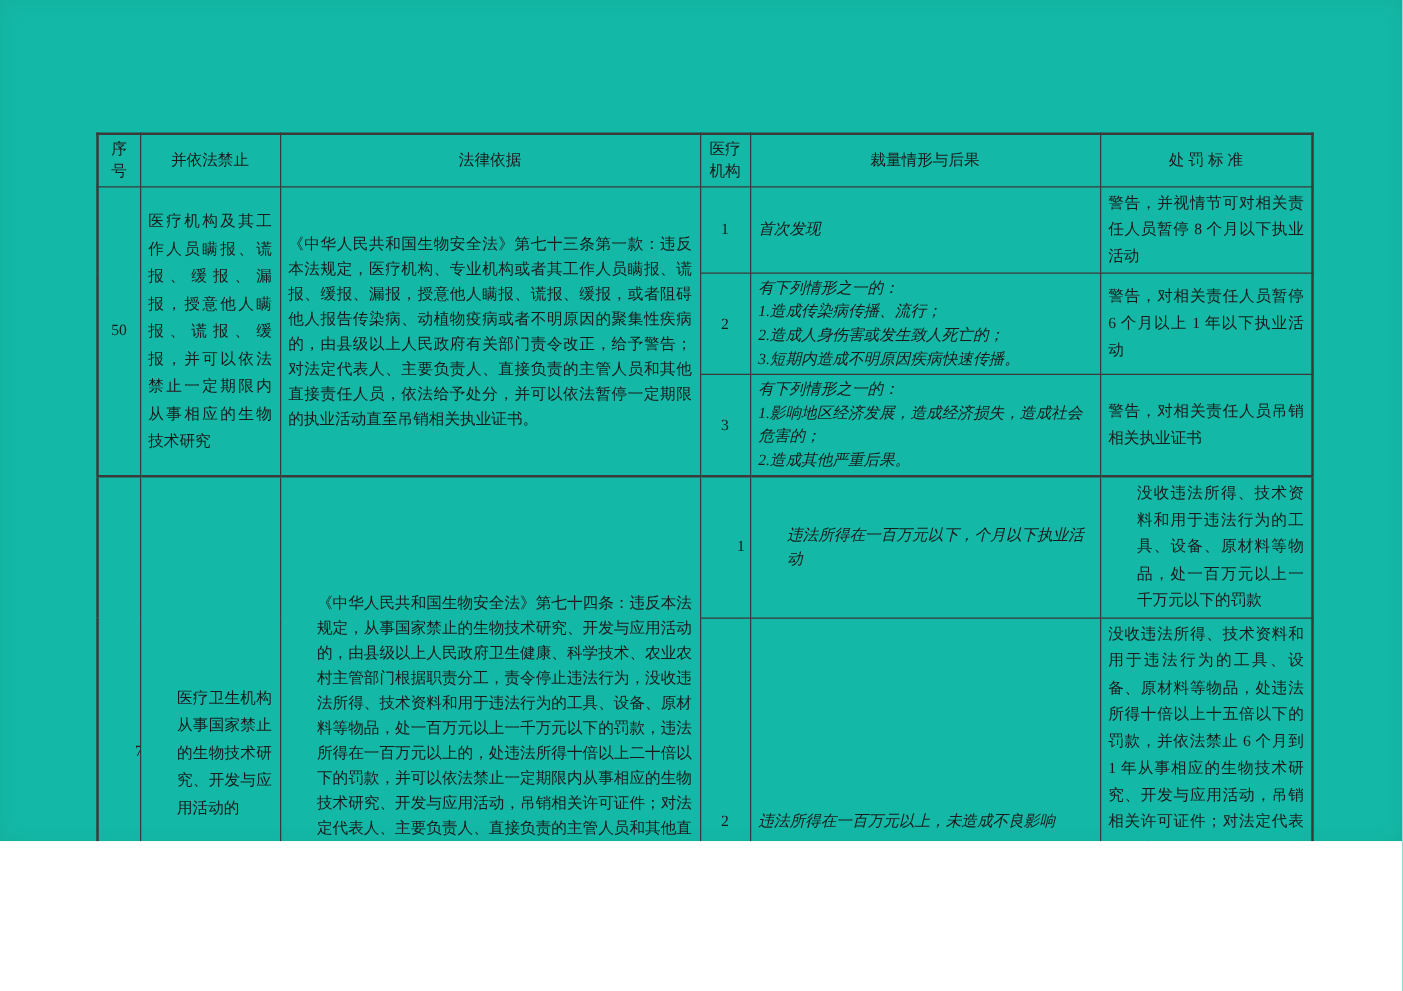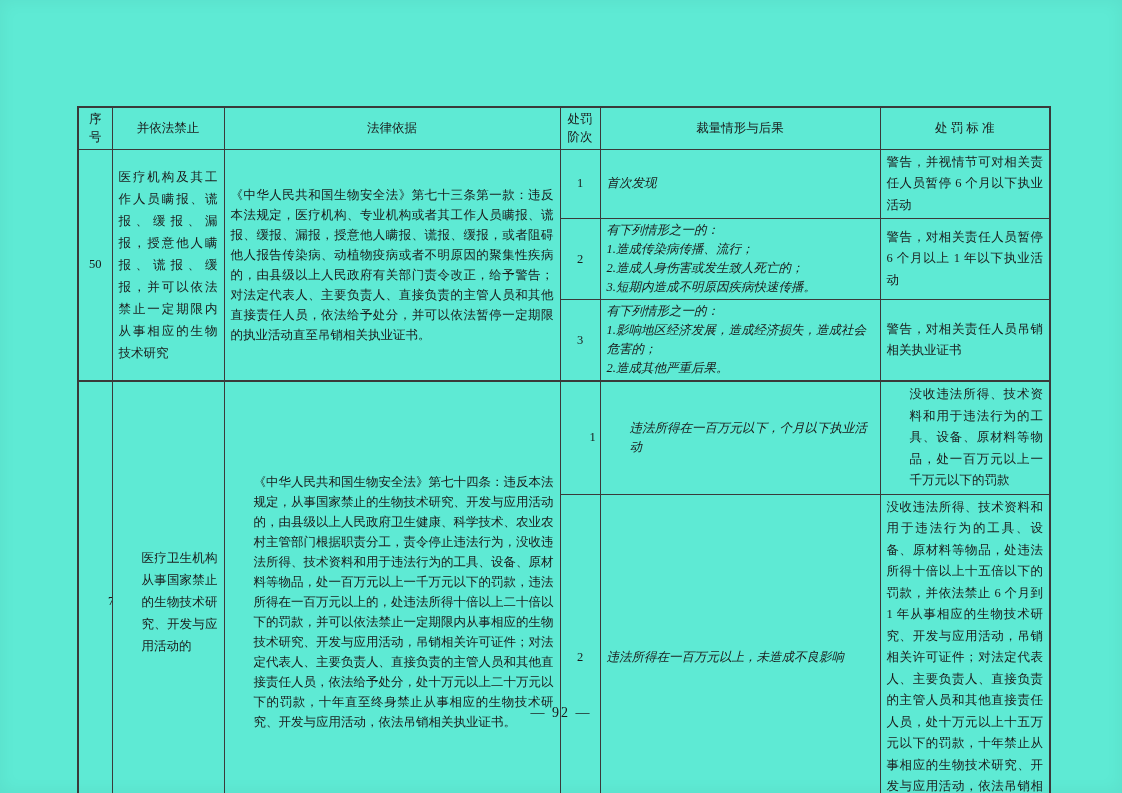--- a/index.html
+++ b/index.html
@@ -7,22 +7,22 @@
     padding: 0;
     background: #ffffff;
   }
   body {
     font-family: "Liberation Serif", "DejaVu Serif", serif;
     color: #1a1a1a;
   }
   .page {
     position: relative;
     width: 1122px;
-    height: 793px;
-    background: #5eead4;
+    height: 673px;
+    background: #14b8a6;
     overflow: hidden;
     box-shadow: inset 0 0 18px rgba(0,0,0,0.05);
   }
   table.penalty {
     position: absolute;
     left: 77px;
     top: 106px;
     border-collapse: collapse;
     table-layout: fixed;
     width: 972px;
@@ -99,34 +99,34 @@
       <col style="width:336px">
       <col style="width:40px">
       <col style="width:280px">
       <col style="width:170px">
     </colgroup>
     <thead>
       <tr style="height:42px">
         <th>序号</th>
         <th>并依法禁止</th>
         <th>法律依据</th>
-        <th>处罚阶次</th>
+        <th>医疗机构</th>
         <th>裁量情形与后果</th>
         <th>处 罚 标 准</th>
       </tr>
     </thead>
     <tbody>
 
       <tr style="height:48px">
         <td class="c-no" rowspan="3">50</td>
         <td class="c-violation" rowspan="3">医疗机构及其工作人员瞒报、谎报、缓报、漏报，授意他人瞒报、谎报、缓报，并可以依法禁止一定期限内从事相应的生物技术研究</td>
         <td class="c-legal" rowspan="3">《中华人民共和国生物安全法》第七十三条第一款：违反本法规定，医疗机构、专业机构或者其工作人员瞒报、谎报、缓报、漏报，授意他人瞒报、谎报、缓报，或者阻碍他人报告传染病、动植物疫病或者不明原因的聚集性疾病的，由县级以上人民政府有关部门责令改正，给予警告；对法定代表人、主要负责人、直接负责的主管人员和其他直接责任人员，依法给予处分，并可以依法暂停一定期限的执业活动直至吊销相关执业证书。</td>
         <td class="c-stage">1</td>
         <td class="c-circ">首次发现</td>
-        <td class="c-std">警告，并视情节可对相关责任人员暂停 6 个月以下执业活动</td>
+        <td class="c-std">警告，并视情节可对相关责任人员暂停 8 个月以下执业活动</td>
       </tr>
 
       <tr style="height:75px">
         <td class="c-stage">2</td>
         <td class="c-circ">有下列情形之一的：
 1.造成传染病传播、流行；
 2.造成人身伤害或发生致人死亡的；
 3.短期内造成不明原因疾病快速传播。</td>
         <td class="c-std">警告，对相关责任人员暂停 6 个月以上 1 年以下执业活动</td>
       </tr>

